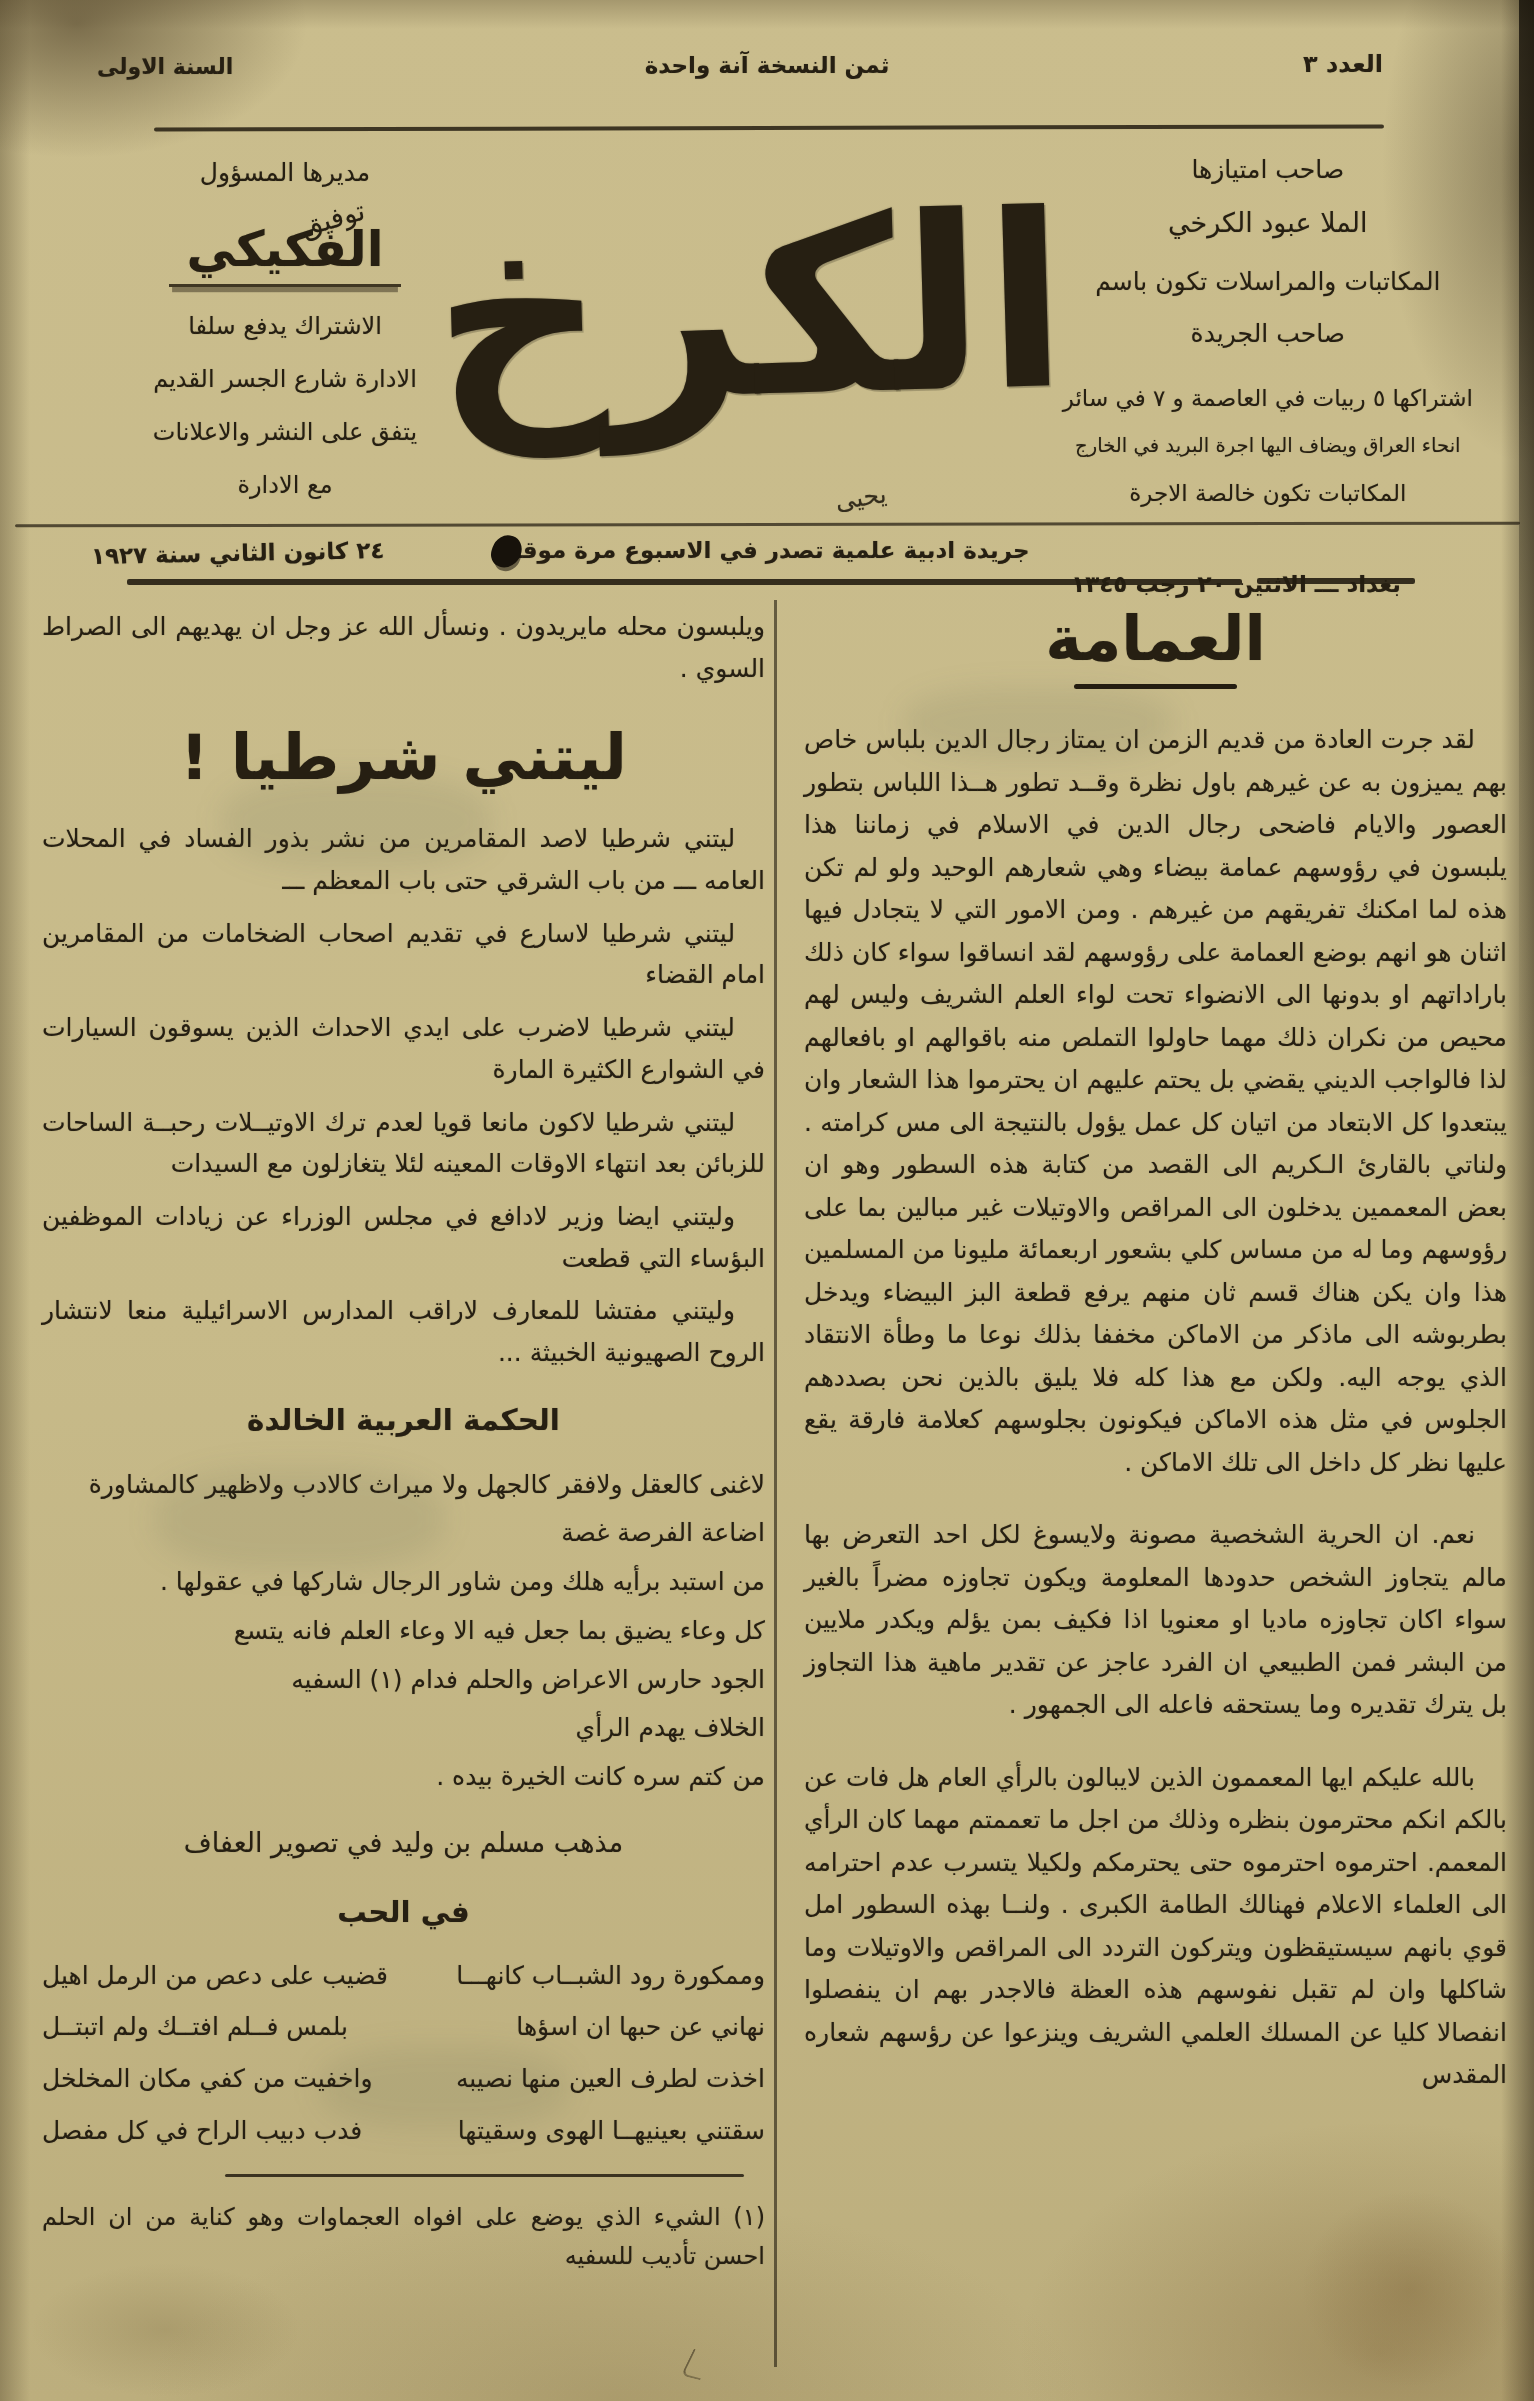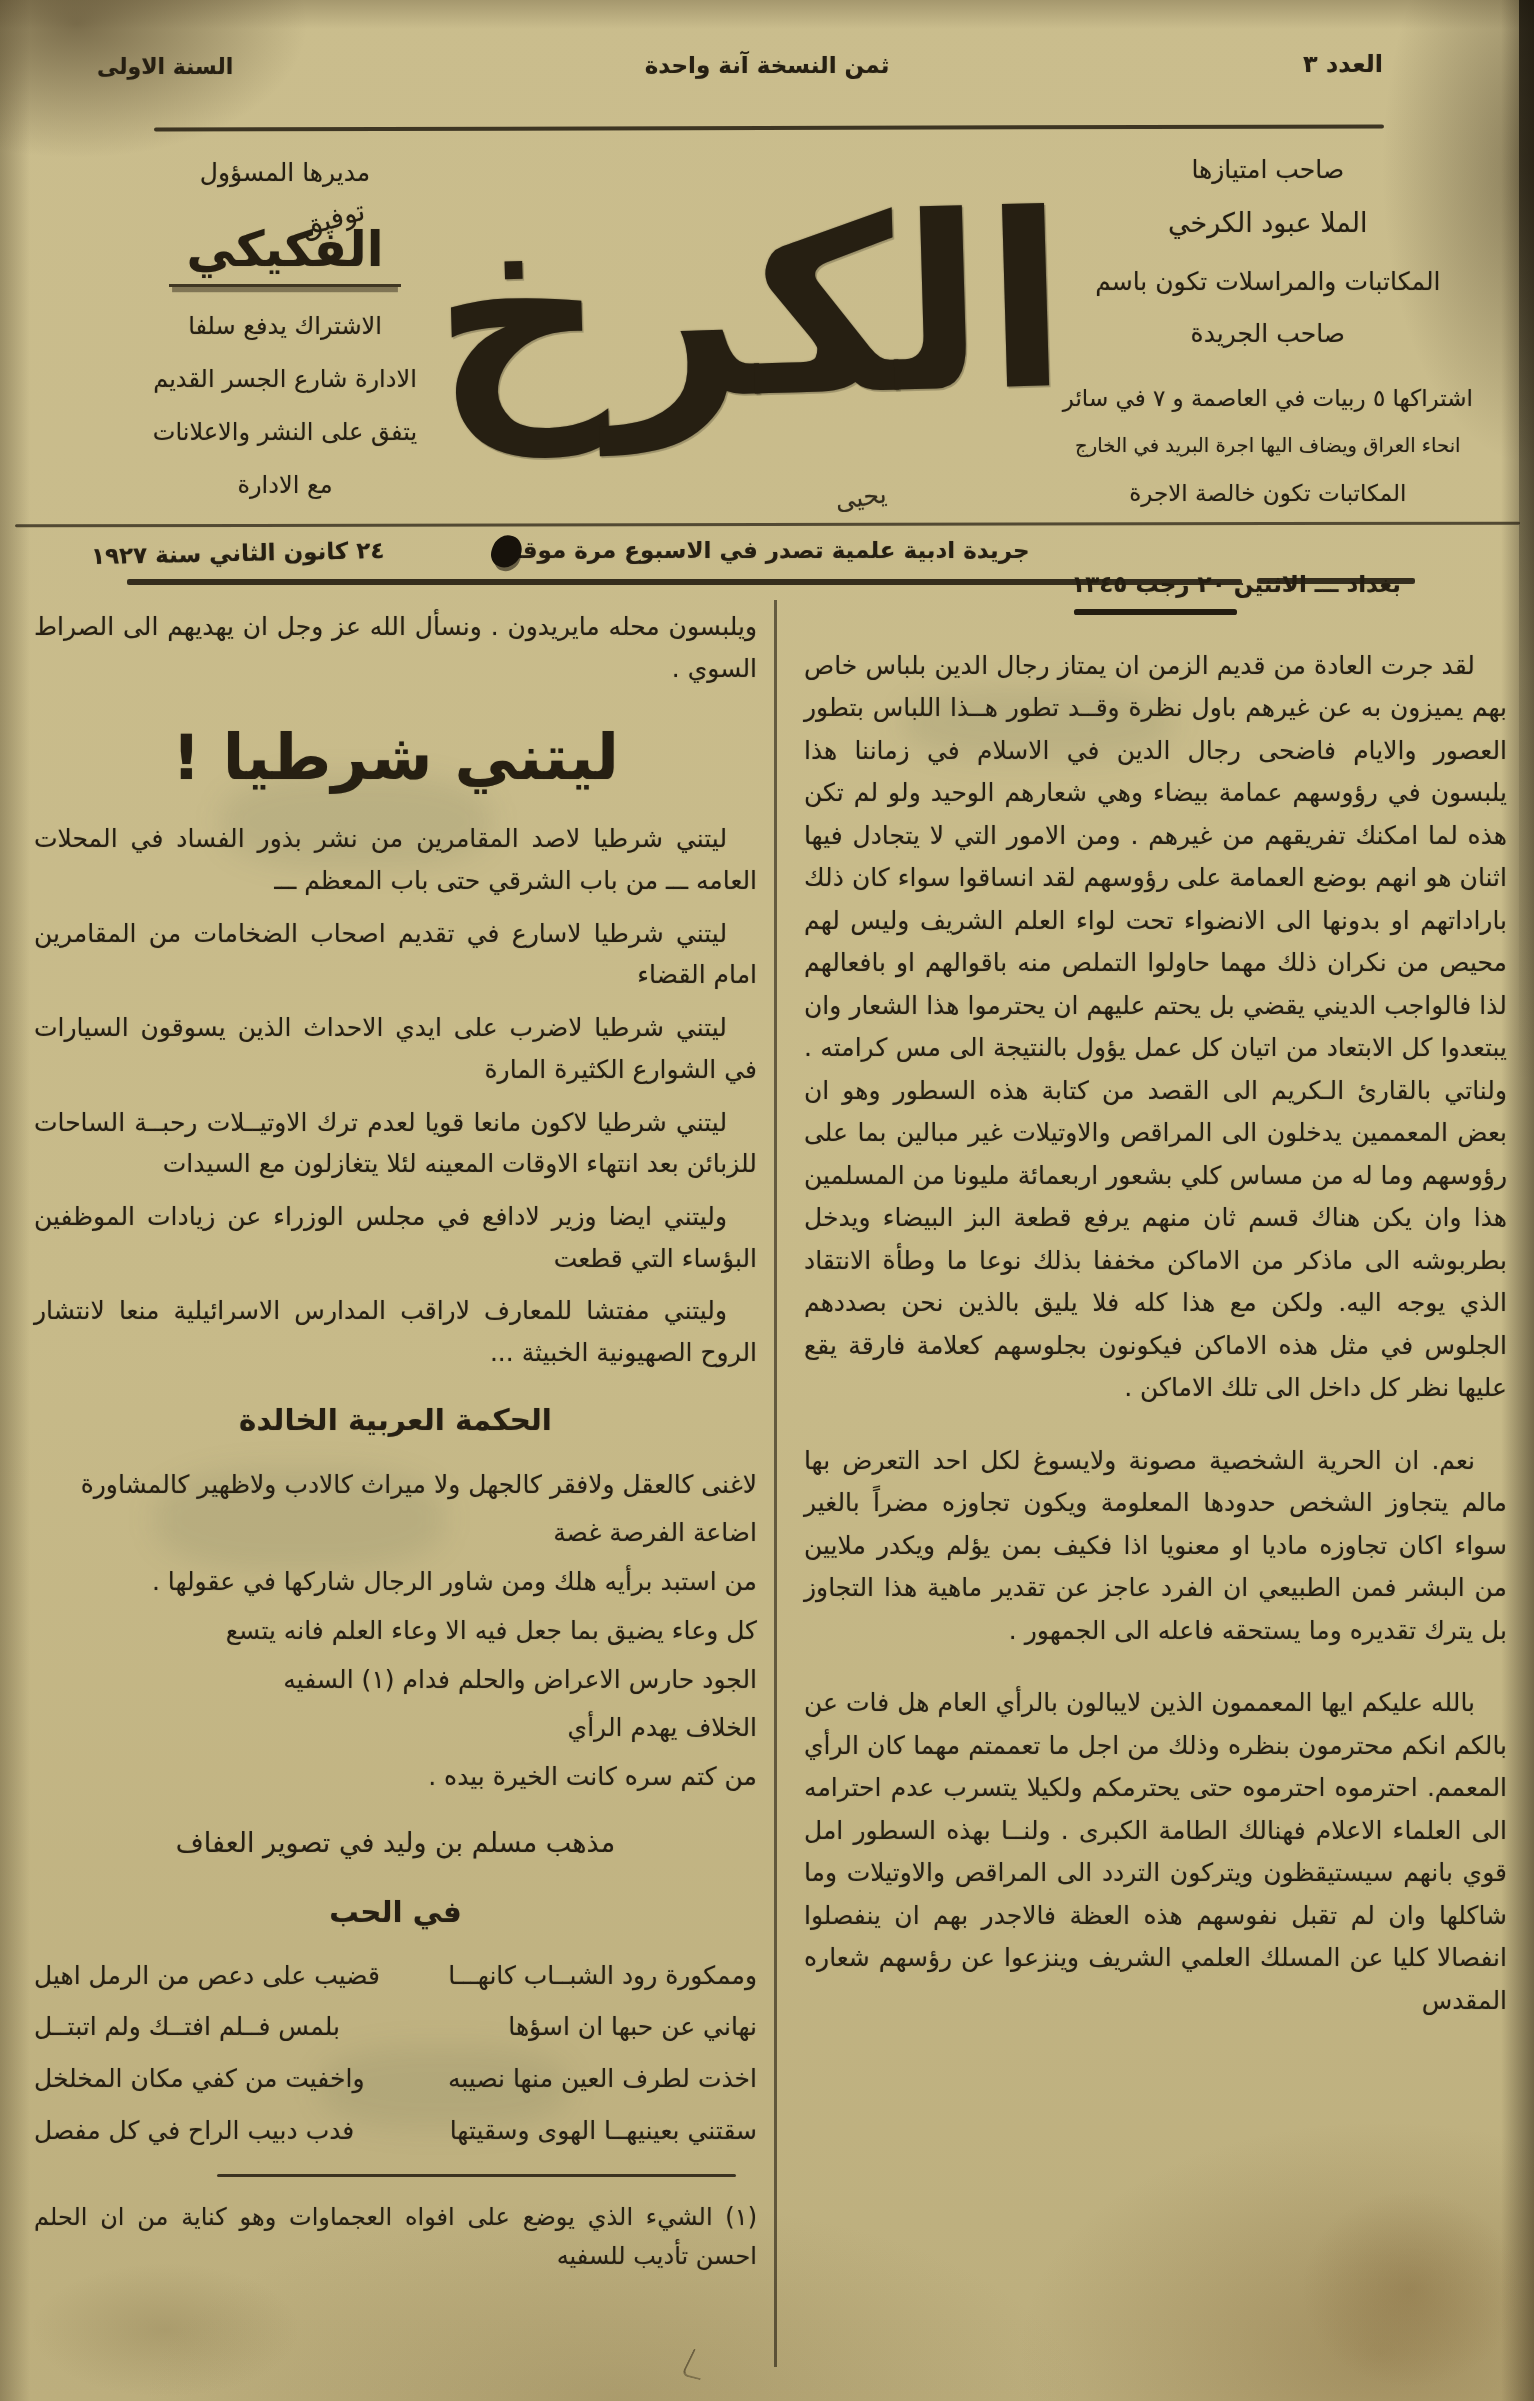--- a/index.html
+++ b/index.html
@@ -81,21 +81,21 @@
   .dl-center{ left:50%; transform:translateX(-50%); top:537px; }
   .dl-left{ left:91px; top:540px; transform:rotate(-1.2deg); }
 
   
   .col-right{ top:602px; right:27px; width:703px; font-size:25px; line-height:1.7;
     text-align:justify; }
   .art-title{ text-align:center; font-size:62px; font-weight:bold; line-height:1.2; }
   .art-title-bar{ width:163px; height:5.7px; background:#241d11; margin:7.2px auto 0; border-radius:2.6px; }
   .col-right p{ margin:30px 0 0; text-indent:32px; }
 
-  .col-left{ top:606px; left:34px; width:723px; font-size:25px; line-height:1.66;
+  .col-left{ top:606px; left:42px; width:723px; font-size:25px; line-height:1.66;
     text-align:justify; }
   .col-left .cont{ margin:0; }
   .headline{ text-align:center; font-size:63px; font-weight:bold; margin:33px 0 24px; line-height:1.15; }
   .wish{ margin:0 0 11.4px; text-indent:30px; }
   .wisdom-title{ text-align:center; font-size:29.4px; font-weight:bold; margin:23px 0 18.6px; }
   .wisdom-item{ text-align:right; margin:0 0 7.2px; }
   .poem-heading{ text-align:center; font-size:27px; margin:24px 0 12px; }
   .poem-subheading{ text-align:center; font-size:29.4px; font-weight:bold; margin:22px 0 17.6px; }
   .verse{ display:flex; justify-content:space-between; gap:36px; margin:0 0 10.3px; }
   .verse span{ white-space:nowrap; }
@@ -153,20 +153,21 @@
   <div class="abs txt dl dl-right">بغداد ـــ الاثنين ٢٠ رجب ١٣٤٥</div>
   <div class="abs txt dl dl-center">جريدة ادبية علمية تصدر في الاسبوع مرة موقتا</div>
   <div class="abs txt dl dl-left">٢٤ كانون الثاني سنة ١٩٢٧</div>
   <div class="ink-blot"></div>
   <div class="rule rule-c1"></div>
   <div class="rule rule-c2"></div>
 
   <div class="col-divider"></div>
 
   <div class="abs txt col-right">
+    <div class="art-title">العمامة</div>
     <div class="art-title-bar"></div>
     <p>لقد جرت العادة من قديم الزمن ان يمتاز رجال الدين بلباس خاص بهم يميزون به عن غيرهم باول نظرة وقــد تطور هــذا اللباس بتطور العصور والايام فاضحى رجال الدين في الاسلام في زماننا هذا يلبسون في رؤوسهم عمامة بيضاء وهي شعارهم الوحيد ولو لم تكن هذه لما امكنك تفريقهم من غيرهم . ومن الامور التي لا يتجادل فيها اثنان هو انهم بوضع العمامة على رؤوسهم لقد انساقوا سواء كان ذلك باراداتهم او بدونها الى الانضواء تحت لواء العلم الشريف وليس لهم محيص من نكران ذلك مهما حاولوا التملص منه باقوالهم او بافعالهم لذا فالواجب الديني يقضي بل يحتم عليهم ان يحترموا هذا الشعار وان يبتعدوا كل الابتعاد من اتيان كل عمل يؤول بالنتيجة الى مس كرامته . ولناتي بالقارئ الـكريم الى القصد من كتابة هذه السطور وهو ان بعض المعممين يدخلون الى المراقص والاوتيلات غير مبالين بما على رؤوسهم وما له من مساس كلي بشعور اربعمائة مليونا من المسلمين هذا وان يكن هناك قسم ثان منهم يرفع قطعة البز البيضاء ويدخل بطربوشه الى ماذكر من الاماكن مخففا بذلك نوعا ما وطأة الانتقاد الذي يوجه اليه. ولكن مع هذا كله فلا يليق بالذين نحن بصددهم الجلوس في مثل هذه الاماكن فيكونون بجلوسهم كعلامة فارقة يقع عليها نظر كل داخل الى تلك الاماكن .</p>
     <p>نعم. ان الحرية الشخصية مصونة ولايسوغ لكل احد التعرض بها مالم يتجاوز الشخص حدودها المعلومة ويكون تجاوزه مضراً بالغير سواء اكان تجاوزه ماديا او معنويا اذا فكيف بمن يؤلم ويكدر ملايين من البشر فمن الطبيعي ان الفرد عاجز عن تقدير ماهية هذا التجاوز بل يترك تقديره وما يستحقه فاعله الى الجمهور .</p>
     <p>بالله عليكم ايها المعممون الذين لايبالون بالرأي العام هل فات عن بالكم انكم محترمون بنظره وذلك من اجل ما تعممتم مهما كان الرأي المعمم. احترموه احترموه حتى يحترمكم ولكيلا يتسرب عدم احترامه الى العلماء الاعلام فهنالك الطامة الكبرى . ولنــا بهذه السطور امل قوي بانهم سيستيقظون ويتركون التردد الى المراقص والاوتيلات وما شاكلها وان لم تقبل نفوسهم هذه العظة فالاجدر بهم ان ينفصلوا انفصالا كليا عن المسلك العلمي الشريف وينزعوا عن رؤسهم شعاره المقدس</p>
   </div>
 
   <div class="abs txt col-left">
     <p class="cont">ويلبسون محله مايريدون . ونسأل الله عز وجل ان يهديهم الى الصراط السوي .</p>
     <div class="headline">ليتني شرطيا !</div>
     <p class="wish">ليتني شرطيا لاصد المقامرين من نشر بذور الفساد في المحلات العامه ـــ من باب الشرقي حتى باب المعظم ـــ</p>

